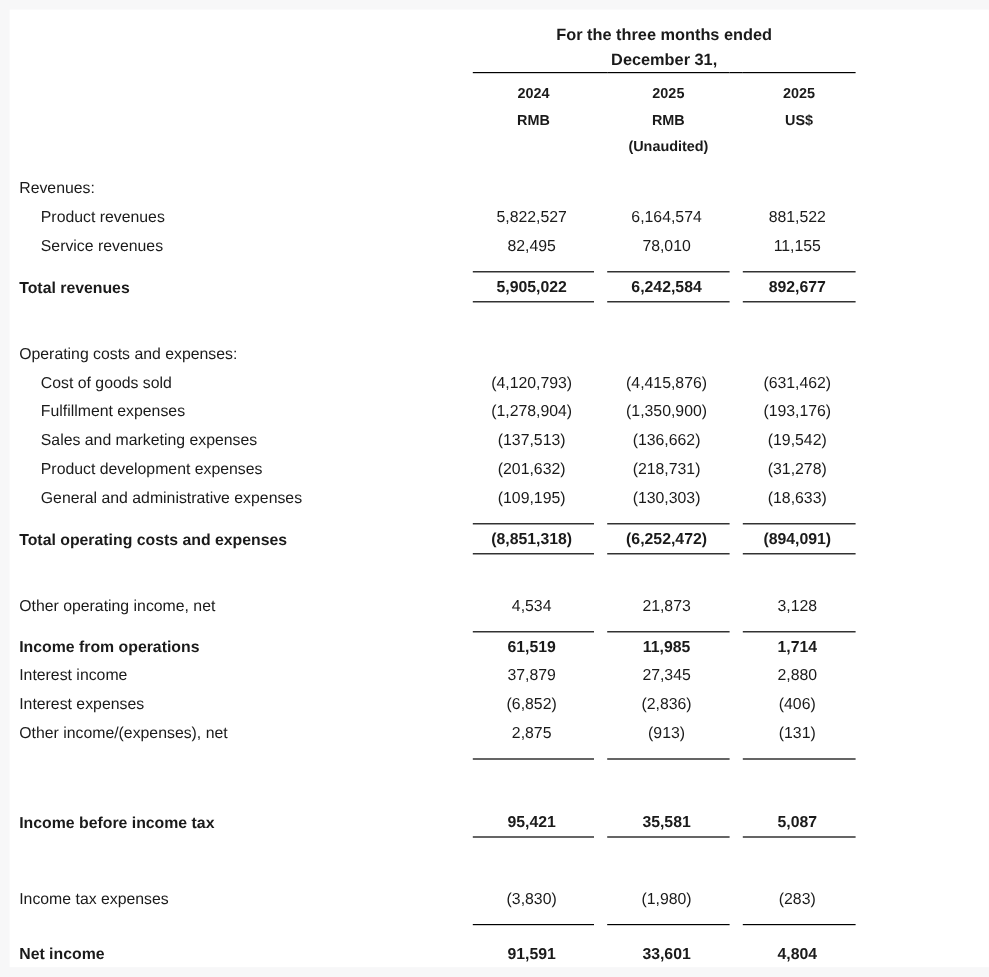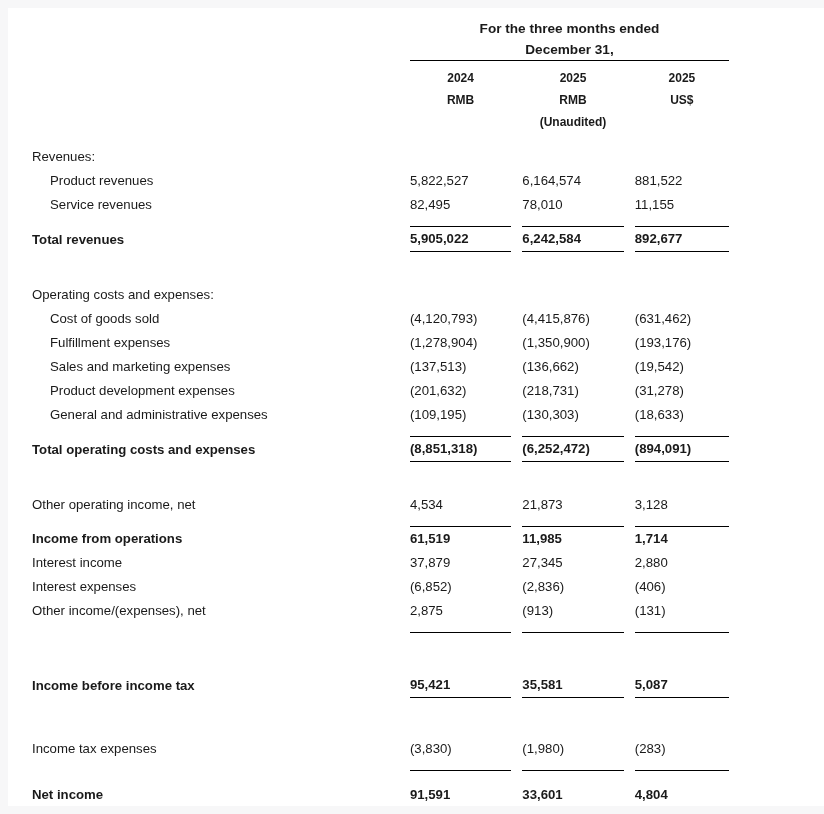--- a/index.html
+++ b/index.html
@@ -19,21 +19,21 @@
     left: 8px;
     top: 8px;
     width: 816px;
     height: 798px;
     background: #ffffff;
     overflow: hidden;
   }
   table.fin {
     border-collapse: collapse;
     width: 705px;
-    margin-left: 16px;
+    margin-left: 0;
     table-layout: fixed;
     font-size: 13.2px;
     color: #1a1a1a;
   }
   table.fin col.c-label  { width: 381px; }
   table.fin col.c-num    { width: 100px; }
   table.fin col.c-gap    { width: 11px; }
   table.fin col.c-num3   { width: 93px; }
 
   td, th {
@@ -62,21 +62,21 @@
     font-size: 12px;
     height: 22px;
     line-height: 22px;
   }
   .hdr-cell.pad-top { padding-top: 5px; }
 
   
   .row td { height: 24px; line-height: 24px; }
   .lbl { text-align: left; padding-left: 8px; }
   .lbl.ind { padding-left: 26px; }
-  .num { text-align: left; padding-right: 3px; }
+  .num { text-align: center; padding-right: 3px; }
   .b { font-weight: bold; }
 
   .spacer-sm td { height: 12px; }
   .spacer-md td { height: 22px; }
   .spacer-lg td { height: 30px; }
   .spacer-xl td { height: 40px; }
 
   .underline-row td.u { border-bottom: 1.2px solid #000; height: 9px; }
   .underline-row td { height: 9px; }
 

